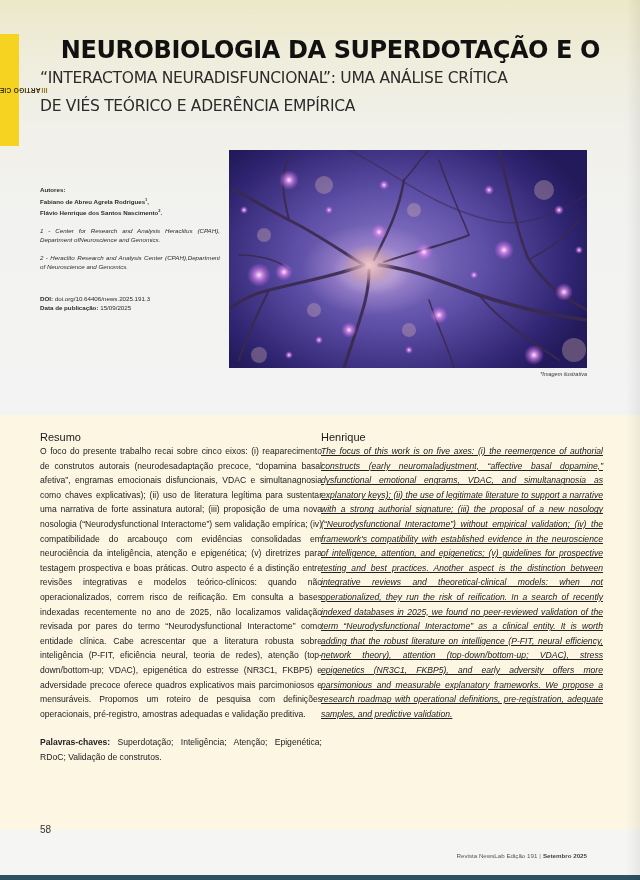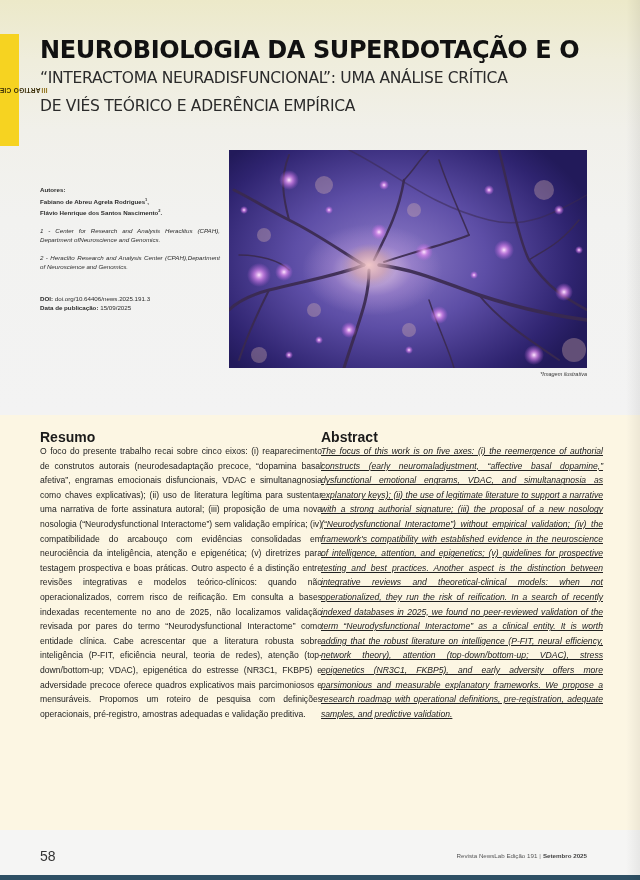--- a/index.html
+++ b/index.html
@@ -39,20 +39,21 @@
 
   
   .title {
     position: absolute; left: 40px; top: 36px; width: 560px;
   }
   .title-line1 {
     font-family: "DejaVu Sans", sans-serif;
     font-weight: bold; font-size: 24px; letter-spacing: -0.4px;
     color: #111; line-height: 28px;
     white-space: nowrap;
+    text-align: right;
   }
   .title-line2, .title-line3 {
     font-family: "DejaVu Sans", sans-serif;
     font-size: 16px; color: #2b2b2b; line-height: 28px;
     white-space: nowrap; letter-spacing: -0.3px;
     transform: scaleX(0.97); transform-origin: left center;
   }
 
   
   .authors {
@@ -83,34 +84,34 @@
     background: #fcf6e3;
   }
   .col {
     position: absolute; top: 430px; width: 282px;
     font-size: 8.6px; line-height: 14.6px; color: #222;
     text-align: justify;
   }
   .col-left { left: 40px; }
   .col-right { left: 321px; }
   .col h3 {
-    font-size: 14px; font-weight: bold; line-height: 14px; color: #1a1a1a;
+    font-size: 11px; font-weight: normal; line-height: 14px; color: #1a1a1a;
   }
   .col-right .body { font-style: italic; text-decoration: underline; }
   .col .kw { margin-top: 14px; }
   .col .kw b { font-weight: bold; }
 
   
   .footer {
     position: absolute; left: 0; top: 830px; width: 640px; height: 45px;
     background: #f5f5f4;
   }
   .page-num {
-    position: absolute; left: 40px; top: 848px;
-    font-size: 14px; color: #333;
+    position: absolute; left: 40px; top: 824px;
+    font-size: 10px; color: #333;
   }
   .footer-meta {
     position: absolute; right: 53px; top: 852px;
     font-size: 6.2px; color: #555; white-space: nowrap;
   }
   .footer-meta .sep { margin: 0 2px; color: #777; }
   .footer-meta .month { font-weight: bold; color: #444; }
   .bottom-bar {
     position: absolute; left: 0; top: 875px; width: 640px; height: 5px;
     background: #2e5064;
@@ -215,24 +216,25 @@
       </g>
     </svg>
   </div>
   <div class="caption">*Imagem ilustrativa</div>
 
   <div class="abstract-band"></div>
 
   <div class="col col-left">
     <h3>Resumo</h3>
     <p class="body">O foco do presente trabalho recai sobre cinco eixos: (i) reaparecimento de construtos autorais (neurodesadaptação precoce, “dopamina basal afetiva”, engramas emocionais disfuncionais, VDAC e simultanagnosia como chaves explicativas); (ii) uso de literatura legítima para sustentar uma narrativa de forte assinatura autoral; (iii) proposição de uma nova nosologia (“Neurodysfunctional Interactome”) sem validação empírica; (iv) compatibilidade do arcabouço com evidências consolidadas em neurociência da inteligência, atenção e epigenética; (v) diretrizes para testagem prospectiva e boas práticas. Outro aspecto é a distinção entre revisões integrativas e modelos teórico-clínicos: quando não operacionalizados, correm risco de reificação. Em consulta a bases indexadas recentemente no ano de 2025, não localizamos validação revisada por pares do termo “Neurodysfunctional Interactome” como entidade clínica. Cabe acrescentar que a literatura robusta sobre inteligência (P-FIT, eficiência neural, teoria de redes), atenção (top-down/bottom-up; VDAC), epigenética do estresse (NR3C1, FKBP5) e adversidade precoce oferece quadros explicativos mais parcimoniosos e mensuráveis. Propomos um roteiro de pesquisa com definições operacionais, pré-registro, amostras adequadas e validação preditiva.</p>
+    <p class="kw"><b>Palavras-chaves:</b> <span>Superdotação; Inteligência; Atenção; Epigenética; RDoC; Validação de construtos.</span></p>
   </div>
 
   <div class="col col-right">
-    <h3>Abstract</h3>
+    <h3>Henrique</h3>
     <p class="body">The focus of this work is on five axes: (i) the reemergence of authorial constructs (early neuromaladjustment, “affective basal dopamine,” dysfunctional emotional engrams, VDAC, and simultanagnosia as explanatory keys); (ii) the use of legitimate literature to support a narrative with a strong authorial signature; (iii) the proposal of a new nosology (“Neurodysfunctional Interactome”) without empirical validation; (iv) the framework's compatibility with established evidence in the neuroscience of intelligence, attention, and epigenetics; (v) guidelines for prospective testing and best practices. Another aspect is the distinction between integrative reviews and theoretical-clinical models: when not operationalized, they run the risk of reification. In a search of recently indexed databases in 2025, we found no peer-reviewed validation of the term “Neurodysfunctional Interactome” as a clinical entity. It is worth adding that the robust literature on intelligence (P-FIT, neural efficiency, network theory), attention (top-down/bottom-up; VDAC), stress epigenetics (NR3C1, FKBP5), and early adversity offers more parsimonious and measurable explanatory frameworks. We propose a research roadmap with operational definitions, pre-registration, adequate samples, and predictive validation.</p>
   </div>
 
   <div class="footer"></div>
   <div class="page-num">58</div>
   <div class="footer-meta">
     <span>Revista NewsLab Edição 191</span><span class="sep">|</span><span class="month">Setembro 2025</span>
   </div>
   <div class="bottom-bar"></div>
 

